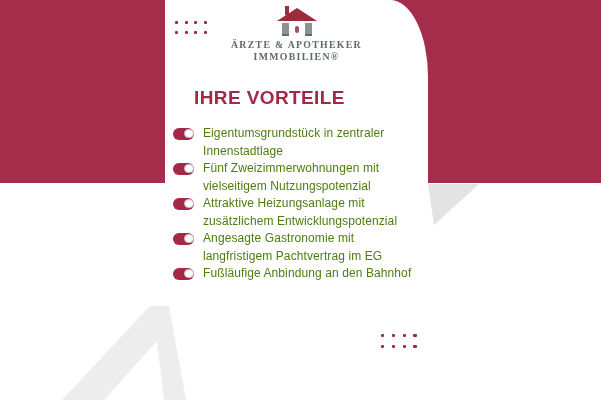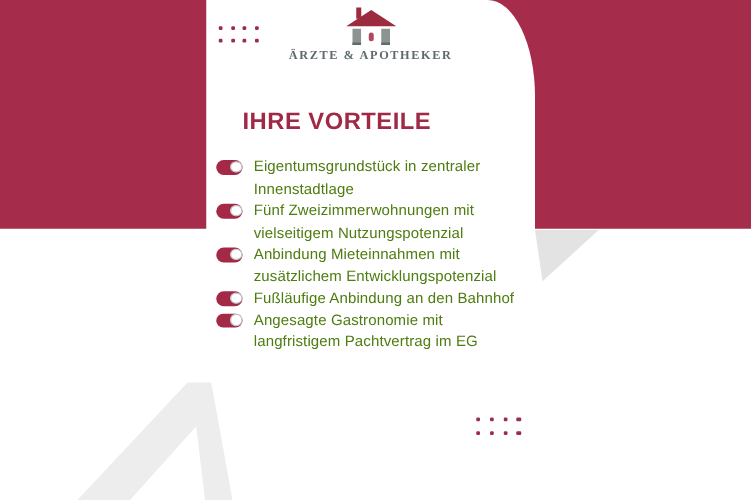--- a/index.html
+++ b/index.html
@@ -89,20 +89,21 @@
         <div class="walls">
           <div class="wall"></div>
           <div class="door">
             <span class="emblem"></span>
           </div>
           <div class="wall"></div>
         </div>
       </div>
       <div class="logo-text">
         <div>ÄRZTE &amp; APOTHEKER</div>
+        <div>IMMOBILIEN®</div>
       </div>
     </div>
 
     <h1 class="title">IHRE VORTEILE</h1>
 
     <ul class="benefits">
       <li class="benefit">
         <span class="toggle">
             <span class="knob"></span>
           </span>
@@ -113,35 +114,35 @@
         <span class="toggle">
             <span class="knob"></span>
           </span>
         <span class="benefit-text">Fünf Zweizimmerwohnungen mit
 vielseitigem Nutzungspotenzial</span>
       </li>
       <li class="benefit">
         <span class="toggle">
             <span class="knob"></span>
           </span>
-        <span class="benefit-text">Anbindung Mieteinnahmen mit
+        <span class="benefit-text">Attraktive Heizungsanlage mit
 zusätzlichem Entwicklungspotenzial</span>
-      </li>
-      <li class="benefit">
-        <span class="toggle">
-            <span class="knob"></span>
-          </span>
-        <span class="benefit-text">Fußläufige Anbindung an den Bahnhof</span>
       </li>
       <li class="benefit">
         <span class="toggle">
             <span class="knob"></span>
           </span>
         <span class="benefit-text">Angesagte Gastronomie mit
 langfristigem Pachtvertrag im EG</span>
+      </li>
+      <li class="benefit">
+        <span class="toggle">
+            <span class="knob"></span>
+          </span>
+        <span class="benefit-text">Fußläufige Anbindung an den Bahnhof</span>
       </li>
     </ul>
 
     <div class="dots bottom-right">
       <span class="dot"></span>
       <span class="dot"></span>
       <span class="dot"></span>
       <span class="dot"></span>
       <span class="dot"></span>
       <span class="dot"></span>

